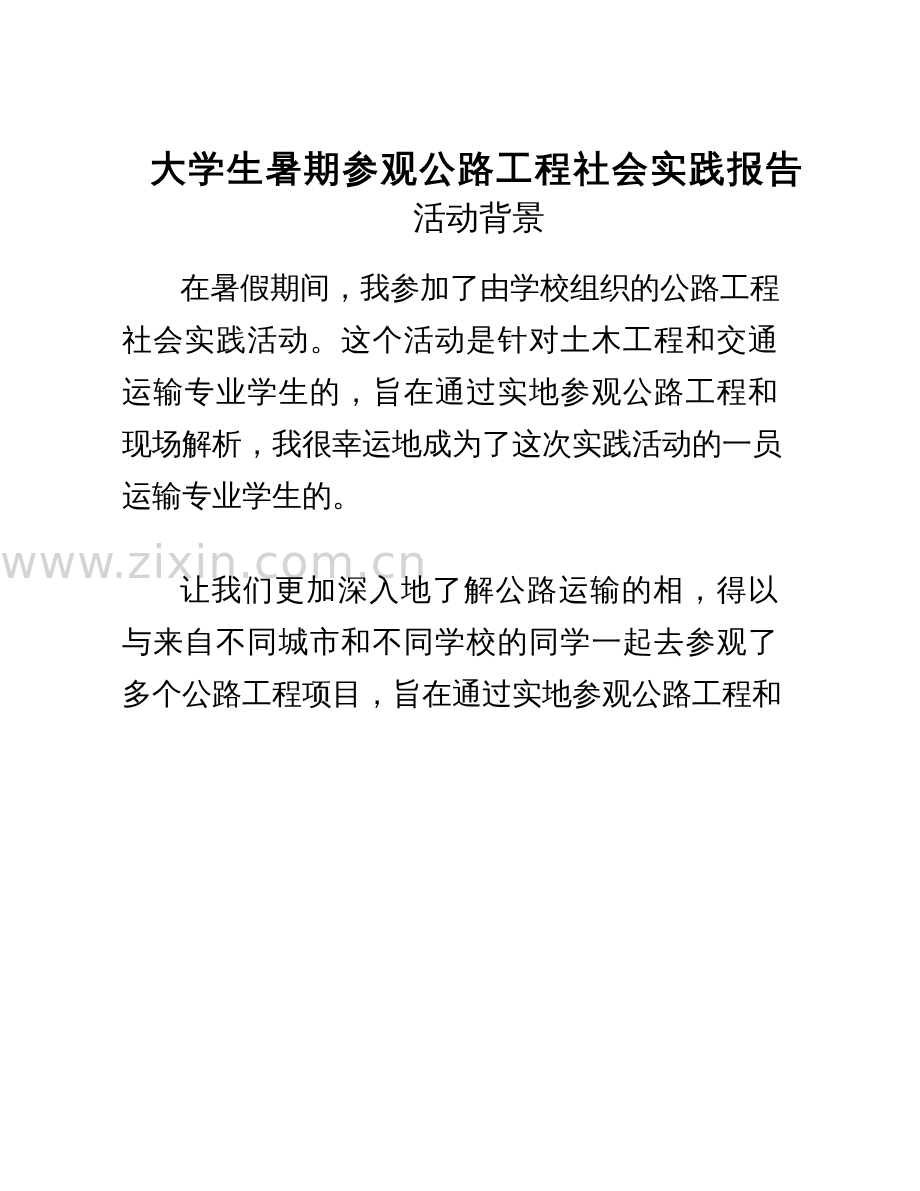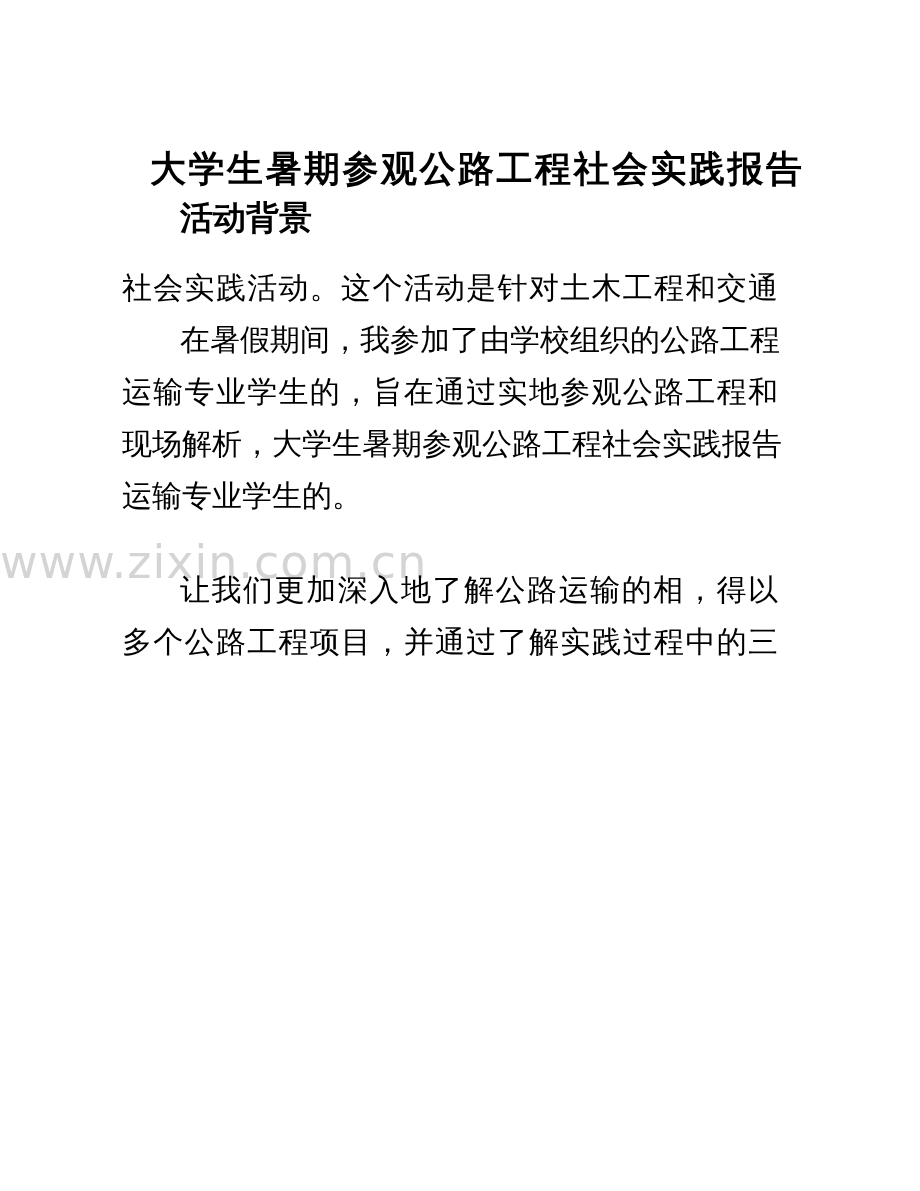--- a/index.html
+++ b/index.html
@@ -52,24 +52,25 @@
     font-size: 36px;
     line-height: 38px;
     letter-spacing: 2.5px;
     color: #000000;
     white-space: nowrap;
   }
   .section-heading {
     margin: 8px 0 8px 0;
     padding-left: 58px;
     font-family: "Liberation Serif", "DejaVu Serif", serif;
-    font-weight: bold;
+    font-weight: normal;
     font-size: 33px;
     line-height: 44px;
     color: #000000;
+    text-align: center;
   }
   .body-text {
     margin-top: 22px;
     font-size: 30px;
     line-height: 52px;
     color: #000000;
   }
   .paragraph { margin: 0; }
   .paragraph + .paragraph { margin-top: 42px; }
   .line {
@@ -88,26 +89,27 @@
   <div class="watermark" style="color: rgb(212, 212, 212);">www.zixin.com.cn</div>
 
   <div class="doc" style="color: rgb(0, 0, 0);">
 
     <h1 class="doc-title">大学生暑期参观公路工程社会实践报告</h1>
 
     <h2 class="section-heading">活动背景</h2>
 
     <div class="body-text">
         <div class="paragraph">
+          <div class="line first">在暑假期间，我参加了由学校组织的公路工程</div>
           <div class="line">社会实践活动。这个活动是针对土木工程和交通</div>
-          <div class="line first">在暑假期间，我参加了由学校组织的公路工程</div>
           <div class="line">运输专业学生的，旨在通过实地参观公路工程和</div>
-          <div class="line">现场解析，大学生暑期参观公路工程社会实践报告</div>
+          <div class="line">现场解析，我很幸运地成为了这次实践活动的一员</div>
           <div class="line last">运输专业学生的。</div>
         </div>
         <div class="paragraph">
           <div class="line first">让我们更加深入地了解公路运输的相，得以</div>
-          <div class="line">多个公路工程项目，并通过了解实践过程中的三</div>
+          <div class="line">与来自不同城市和不同学校的同学一起去参观了</div>
+          <div class="line">多个公路工程项目，旨在通过实地参观公路工程和</div>
         </div>
       </div>
 
   </div>
 </div>
 
 </body></html>

